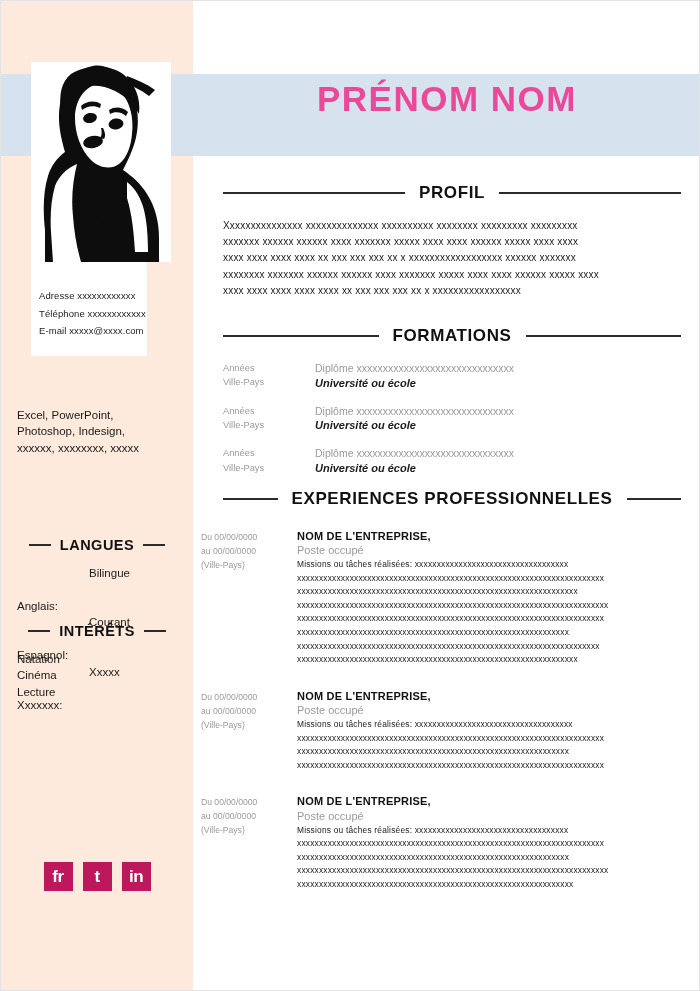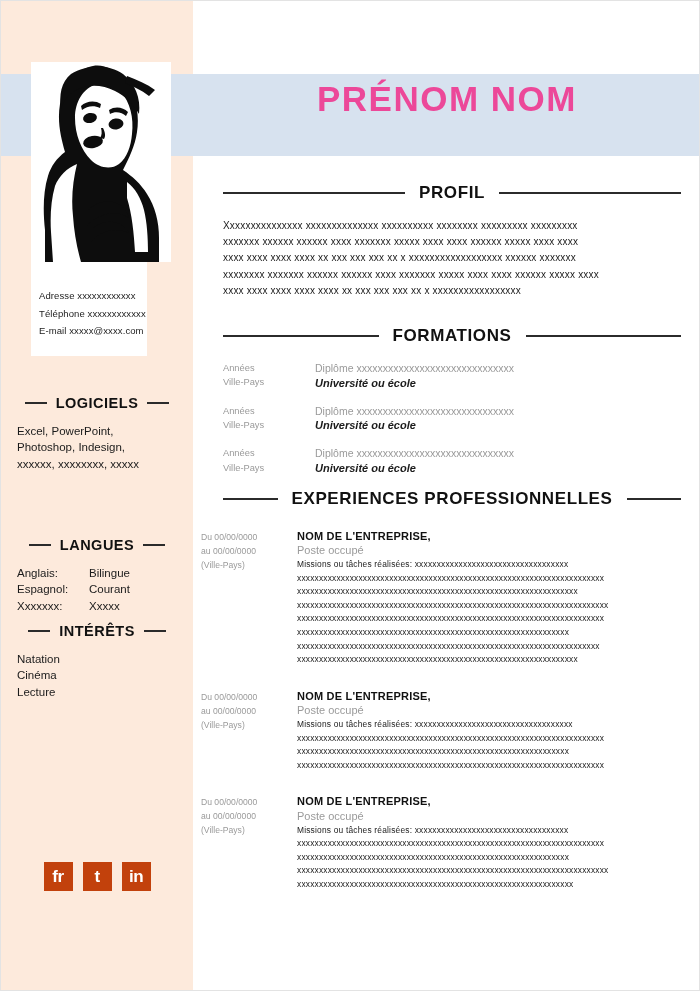--- a/index.html
+++ b/index.html
@@ -214,35 +214,35 @@
     padding-left: 16px;
     padding-right: 14px;
     margin-top: 12px;
     font-size: 11.5px;
     color: #1b1b1b;
     line-height: 1.42;
   }
   .lang-row {
     display: flex;
   }
-  .lang-row .lang-name { flex: 0 0 72px; }
+  .lang-row .lang-name { flex: 0 0 72px; margin-top: 33px; }
   .lang-row .lang-level { flex: 1 1 auto; }
 
   
   .social-row {
     position: absolute;
     left: 0; top: 861px;
     width: 192px;
     display: flex;
     justify-content: center;
     gap: 10px;
   }
   .social-icon {
     width: 29px; height: 29px;
-    background: #c2410c;
+    background: #be185d;
     color: #ffffff;
     display: flex;
     align-items: center;
     justify-content: center;
     font-size: 17px;
     font-weight: bold;
     line-height: 1;
     letter-spacing: -0.5px;
   }
 </style>
@@ -430,25 +430,20 @@
               <div>xxxxxxxxxxxxxxxxxxxxxxxxxxxxxxxxxxxxxxxxxxxxxxxxxxxxxxxxxxxxxxx</div>
             </div>
           </div>
         </div>
 
       </div>
     </div>
   </div>
 
   <div class="side-sec" style="top:394px;">
-    <div class="side-head">
-      <span class="rule"></span>
-      <span class="side-title">LOGICIELS</span>
-      <span class="rule"></span>
-    </div>
     <div class="side-body">
       <div>Excel, PowerPoint,</div>
       <div>Photoshop, Indesign,</div>
       <div>xxxxxx, xxxxxxxx, xxxxx</div>
     </div>
   </div>
 
   <div class="side-sec" style="top:536px;">
     <div class="side-head">
       <span class="rule"></span>

